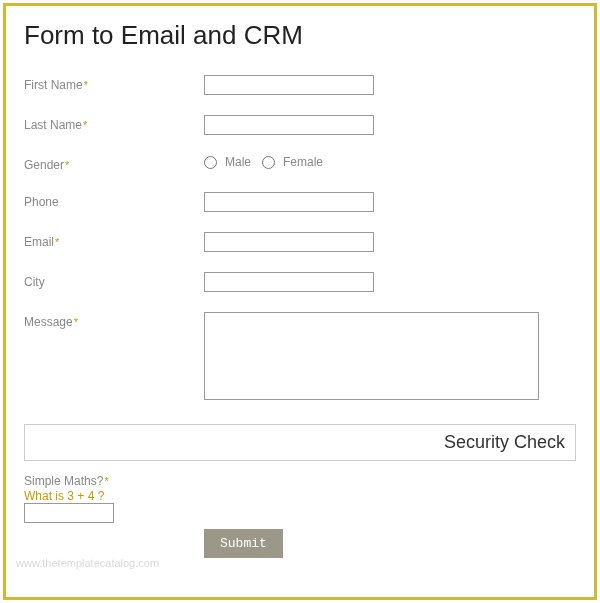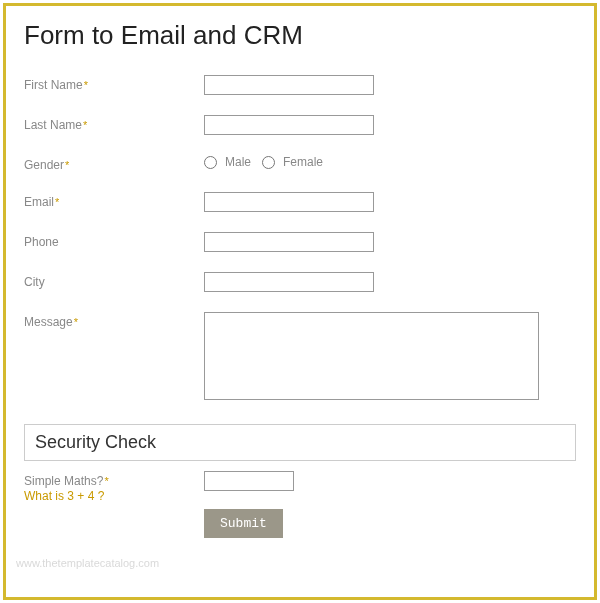--- a/index.html
+++ b/index.html
@@ -75,20 +75,21 @@
       padding: 2px;
       font-family: Arial, sans-serif;
     }
     .section-header {
       border: 1px solid #ccc;
       padding: 7px 10px;
       font-size: 18px;
       color: #333;
       margin-top: 6px;
       margin-bottom: 10px;
+      text-align: right;
     }
     .hint {
       color: #c99a00;
       font-size: 12px;
       margin-top: 1px;
     }
     .watermark {
       position: absolute;
       bottom: 28px;
       left: 10px;
@@ -106,20 +107,21 @@
       background: #9b9789;
       color: #fff;
       border: none;
       padding: 7px 16px;
       font-size: 13px;
       cursor: pointer;
       font-family: Liberation Mono, monospace;
     }
     .security-row {
       margin-bottom: 6px;
+      flex-direction: column;
     }
   </style>
 </head>
 <body>
 
 <div class="container">
   <h1 class="page-title">Form to Email and CRM</h1>
 
   <div class="form-row">
     <div class="label-col">
@@ -148,30 +150,30 @@
         <input type="radio" name="gender" style="">
         <span class="radio-label">Male</span>
         <input type="radio" name="gender" style="">
         <span class="radio-label">Female</span>
       </div>
     </div>
   </div>
 
   <div class="form-row">
     <div class="label-col">
+      <span>Phone</span>
+    </div>
+    <div class="input-col">
+      <input type="text" class="text-input" style="">
+    </div>
+  </div>
+
+  <div class="form-row">
+    <div class="label-col">
       <span>Email</span><span class="required">*</span>
-    </div>
-    <div class="input-col">
-      <input type="text" class="text-input" style="">
-    </div>
-  </div>
-
-  <div class="form-row">
-    <div class="label-col">
-      <span>Phone</span>
     </div>
     <div class="input-col">
       <input type="text" class="text-input" style="">
     </div>
   </div>
 
   <div class="form-row">
     <div class="label-col">
       <span>City</span>
     </div>

